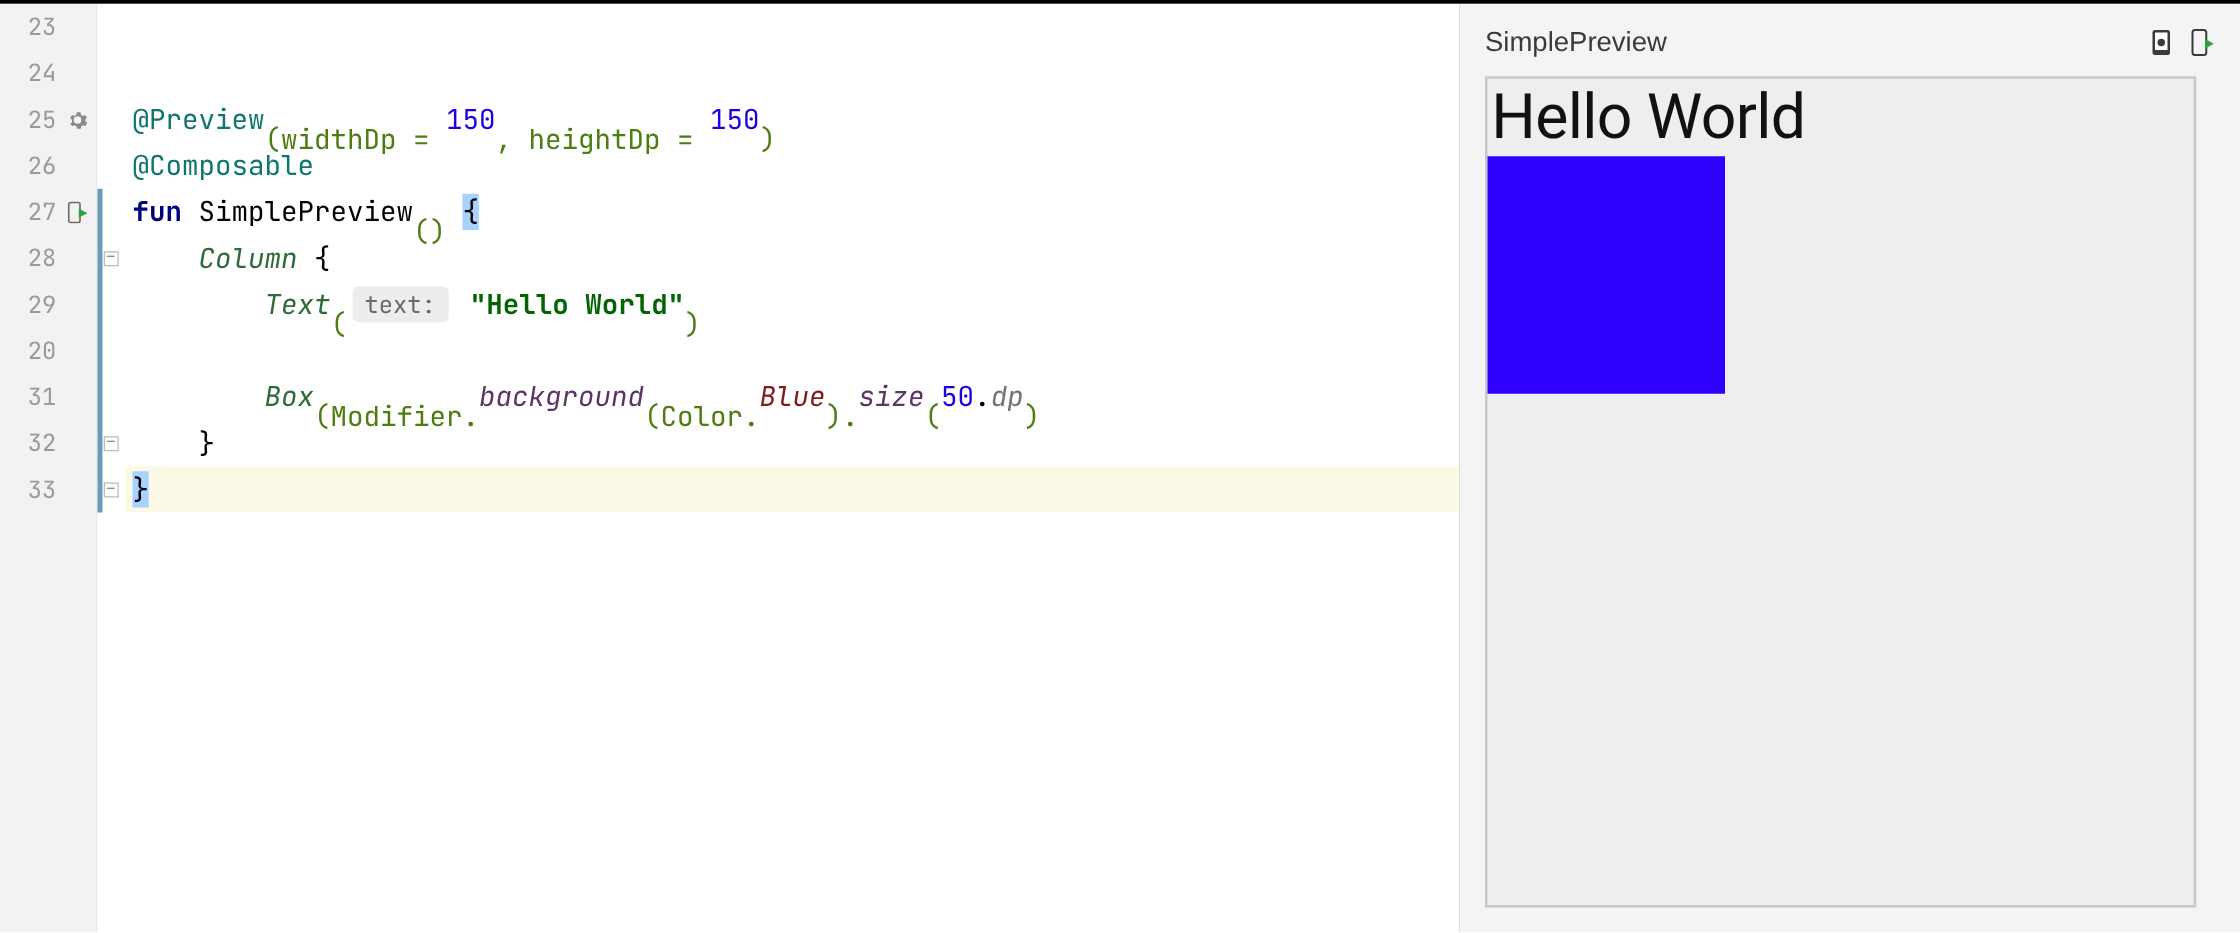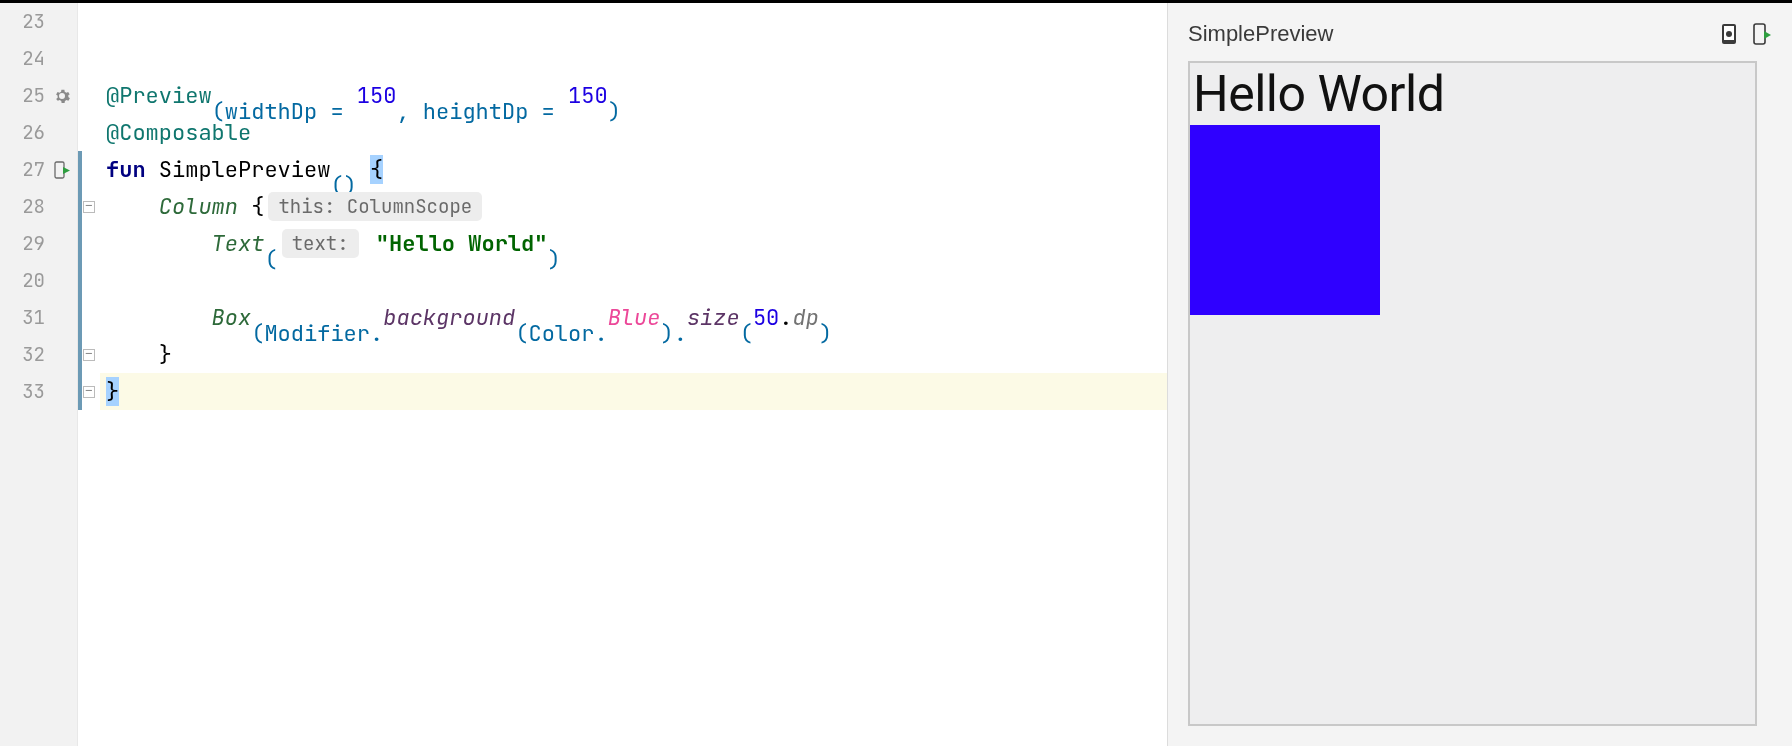--- a/index.html
+++ b/index.html
@@ -103,24 +103,24 @@
   }
   .hl-line { background: #fcfae6; }
   .c-annotation { color: #0f766e; }
   .c-keyword { color: #000080; font-weight: 600; }
   .c-fun { color: #000; }
   .c-number { color: #1c00e2; }
   .c-call { color: #2e6a3a; font-style: italic; }
   .c-string { color: #006400; font-weight: 600; }
   .c-ext { color: #5c3566; font-style: italic; }
   .c-dp { color: #737373; font-style: italic; }
-  .c-paren { color: #0369a1; margin-top: 32px; }
+  .c-paren { color: #4d7c0f; margin-top: 32px; }
   .c-brace { color: #000; }
   .c-dot { color: #000; }
-  .c-blue { color: #ec4899; font-style: italic; }
+  .c-blue { color: #7f1d1d; font-style: italic; }
   .sel { background: #a6d2ff; }
 
   .hint {
     background: #ededed;
     color: #6a6a6a;
     border-radius: 5px;
     padding: 2px 10px;
     font-size: 19px;
     font-family: inherit;
     font-style: normal;
@@ -245,21 +245,21 @@
 
     <div class="code-line">
       <span class="c-annotation">@Composable</span>
     </div>
 
     <div class="code-line">
       <span class="c-keyword">fun</span><span> </span><span class="c-fun">SimplePreview</span><span class="c-paren">() </span><span class="c-brace sel">{</span>
     </div>
 
     <div class="code-line">
-      <span>    </span><span class="c-call">Column</span><span> </span><span class="c-brace">{</span>  <span class="hint">this: ColumnScope</span>
+      <span>    </span><span class="c-call">Column</span><span> </span><span class="c-brace">{</span>  
     </div>
 
     <div class="code-line">
       <span>        </span><span class="c-call">Text</span><span class="c-paren">(</span><span class="hint">text:</span><span> </span><span class="c-string">"Hello World"</span><span class="c-paren">)</span>
     </div>
 
     <div class="code-line"></div>
 
     <div class="code-line">
       <span>        </span><span class="c-call">Box</span><span class="c-paren">(Modifier.</span><span class="c-ext">background</span><span class="c-paren">(Color.</span><span class="c-blue">Blue</span><span class="c-paren">).</span><span class="c-ext">size</span><span class="c-paren">(</span><span class="c-number">50</span><span class="c-dot">.</span><span class="c-dp">dp</span><span class="c-paren">)</span>

